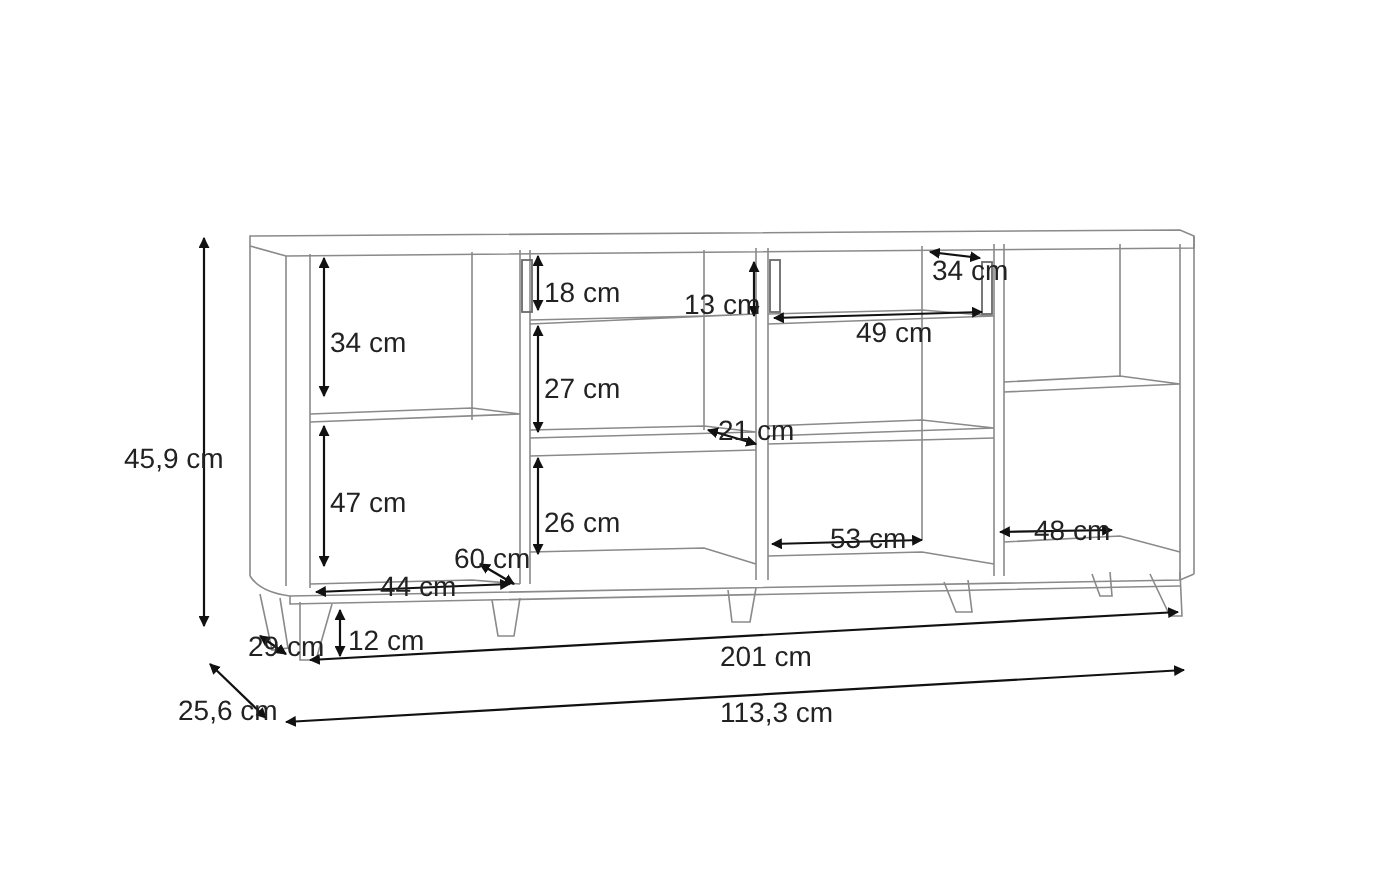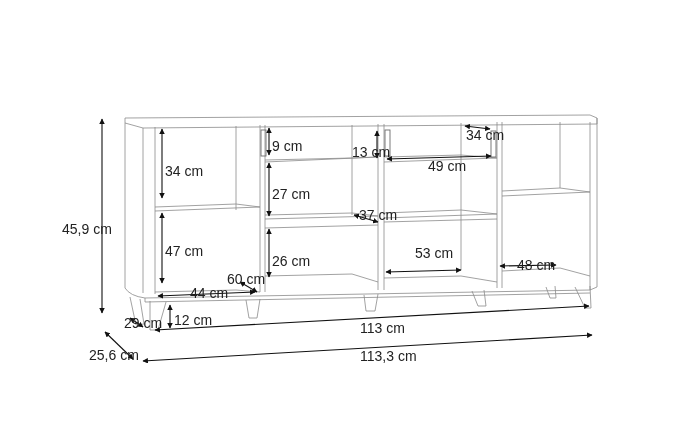--- a/index.html
+++ b/index.html
@@ -93,23 +93,23 @@
 </svg>
 
 <span class="lbl" style="left:62px;top:222px">45,9 cm</span>
 <span class="lbl" style="left:165px;top:164px">34 cm</span>
 <span class="lbl" style="left:165px;top:244px">47 cm</span>
 <span class="lbl" style="left:190px;top:286px">44 cm</span>
 <span class="lbl" style="left:227px;top:272px">60 cm</span>
 <span class="lbl" style="left:174px;top:313px">12 cm</span>
 <span class="lbl" style="left:124px;top:316px">29 cm</span>
 <span class="lbl" style="left:89px;top:348px">25,6 cm</span>
-<span class="lbl" style="left:360px;top:321px">113 cm</span>
+<span class="lbl" style="left:360px;top:321px">201 cm</span>
 <span class="lbl" style="left:360px;top:349px">113,3 cm</span>
-<span class="lbl" style="left:272px;top:139px">9 cm</span>
-<span class="lbl" style="left:352px;top:145px">13 cm</span>
+<span class="lbl" style="left:272px;top:139px">18 cm</span>
+<span class="lbl" style="left:342px;top:145px">13 cm</span>
 <span class="lbl" style="left:272px;top:187px">27 cm</span>
 <span class="lbl" style="left:272px;top:254px">26 cm</span>
-<span class="lbl" style="left:359px;top:208px">37 cm</span>
+<span class="lbl" style="left:359px;top:208px">21 cm</span>
 <span class="lbl" style="left:466px;top:128px">34 cm</span>
 <span class="lbl" style="left:428px;top:159px">49 cm</span>
-<span class="lbl" style="left:415px;top:246px">53 cm</span>
+<span class="lbl" style="left:415px;top:262px">53 cm</span>
 <span class="lbl" style="left:517px;top:258px">48 cm</span>
 
 </body></html>

